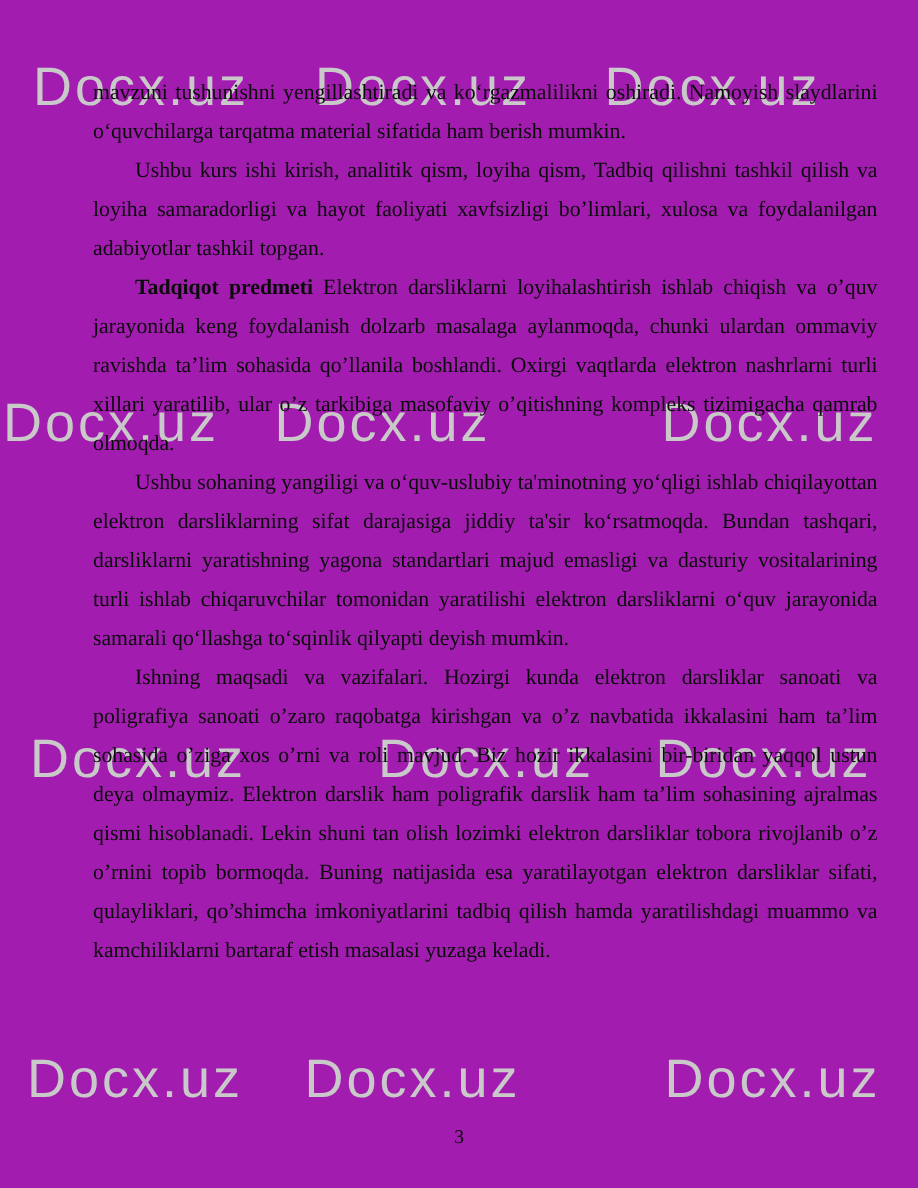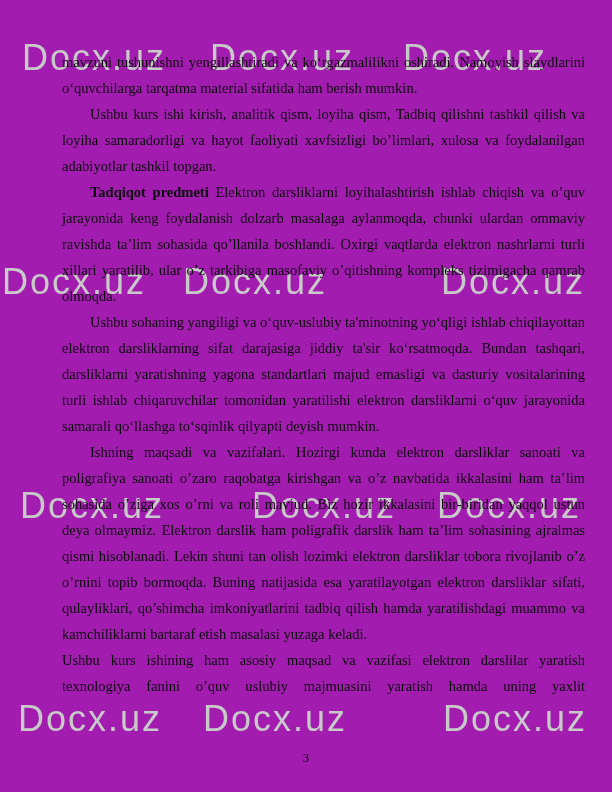--- a/index.html
+++ b/index.html
@@ -73,18 +73,17 @@
     <span class="watermark" style="left: 203px; top: 701px; color: rgb(201, 201, 201);">Docx.uz</span>
     <span class="watermark" style="left: 443px; top: 701px; color: rgb(201, 201, 201);">Docx.uz</span>
   </div>
 
   <div class="content">
       <p>mavzuni tushunishni yengillashtiradi va ko‘rgazmalilikni oshiradi. Namoyish slaydlarini o‘quvchilarga tarqatma material sifatida ham berish mumkin.</p>
       <p class="indent">Ushbu kurs ishi kirish, analitik qism, loyiha qism, Tadbiq qilishni tashkil qilish va loyiha samaradorligi va hayot faoliyati xavfsizligi bo’limlari, xulosa va foydalanilgan adabiyotlar tashkil topgan.</p>
       <p class="indent"><b>Tadqiqot predmeti</b> Elektron darsliklarni loyihalashtirish ishlab chiqish va o’quv jarayonida keng foydalanish dolzarb masalaga aylanmoqda, chunki ulardan ommaviy ravishda ta’lim sohasida qo’llanila boshlandi. Oxirgi vaqtlarda elektron nashrlarni turli xillari yaratilib, ular o’z tarkibiga masofaviy o’qitishning kompleks tizimigacha qamrab olmoqda.</p>
       <p class="indent">Ushbu sohaning yangiligi va o‘quv-uslubiy ta'minotning yo‘qligi ishlab chiqilayottan elektron darsliklarning sifat darajasiga jiddiy ta'sir ko‘rsatmoqda. Bundan tashqari, darsliklarni yaratishning yagona standartlari majud emasligi va dasturiy vositalarining turli ishlab chiqaruvchilar tomonidan yaratilishi elektron darsliklarni o‘quv jarayonida samarali qo‘llashga to‘sqinlik qilyapti deyish mumkin.</p>
       <p class="indent">Ishning maqsadi va vazifalari. Hozirgi kunda elektron darsliklar sanoati va poligrafiya sanoati o’zaro raqobatga kirishgan va o’z navbatida ikkalasini ham ta’lim sohasida o’ziga xos o’rni va roli mavjud. Biz hozir ikkalasini bir-biridan yaqqol ustun deya olmaymiz. Elektron darslik ham poligrafik darslik ham ta’lim sohasining ajralmas qismi hisoblanadi. Lekin shuni tan olish lozimki elektron darsliklar tobora rivojlanib o’z o’rnini topib bormoqda. Buning natijasida esa yaratilayotgan elektron darsliklar sifati, qulayliklari, qo’shimcha imkoniyatlarini tadbiq qilish hamda yaratilishdagi muammo va kamchiliklarni bartaraf etish masalasi yuzaga keladi.</p>
-      <p class="jlast">Ushbu kurs ishining ham asosiy maqsad va vazifasi elektron darslilar yaratish texnologiya fanini o’quv uslubiy majmuasini yaratish hamda uning yaxlit</p>
     </div>
 
   <div class="page-number">3</div>
 
 </div>
 
 </body></html>

